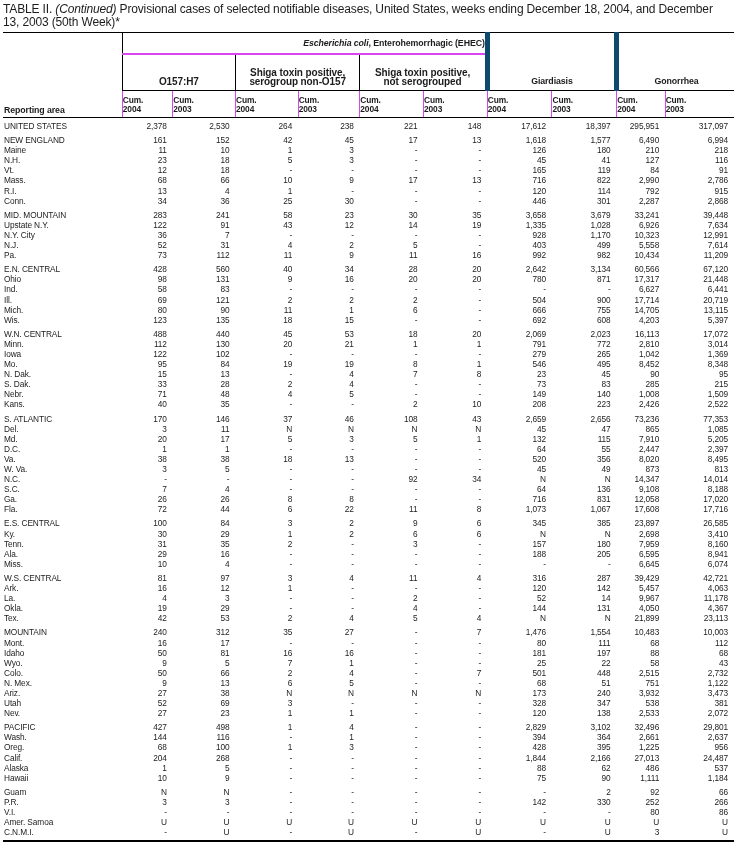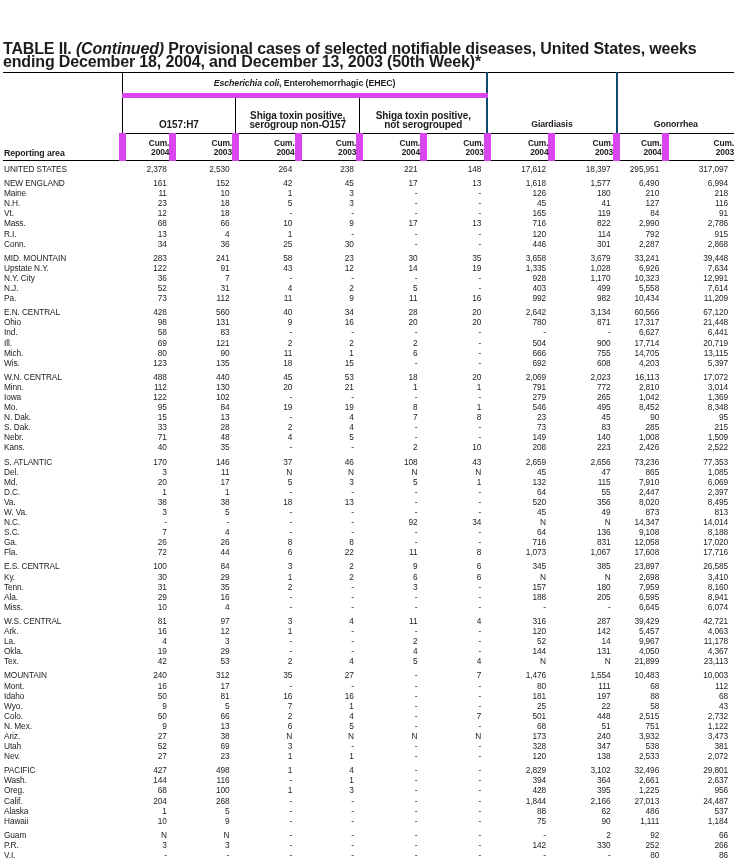--- a/index.html
+++ b/index.html
@@ -5,48 +5,48 @@
   html,body { margin:0; padding:0; background:#fff; }
   body {
     width:736px; height:858px; overflow:hidden;
     color:#1c1c1c;
     font-family:"Liberation Sans", sans-serif;
     -webkit-font-smoothing:antialiased;
   }
   .page { padding:3px 2px 0 3px; }
 
   .title {
-    font-size:16px; font-weight:bold; line-height:12.5px;
-    letter-spacing:-0.15px; width:728px; margin-bottom:4px;margin-top:40px;
+    font-size:12px; font-weight:normal; line-height:12.5px;
+    letter-spacing:-0.15px; width:728px; margin-bottom:4px;
   }
   .title .cont { font-style:italic; }
 
   table.mmwr {
     border-collapse:collapse; table-layout:fixed;
     width:731px; border-top:1px solid #000;
   }
   thead th { font-weight:bold; padding:0; letter-spacing:-0.1px; }
 
   tr.h1 th.ehec {
-    font-size:8.8px; height:20px; text-align:center; vertical-align:middle;
-    border-left:1px solid #000; border-right:1px solid #000; border-bottom:5px solid #d946ef;
+    font-size:8.8px; height:20px; text-align:right; vertical-align:middle;
+    border-left:1px solid #000; border-right:1px solid #000; border-bottom:2px solid #d946ef;
   }
   tr.h1 th.grp {
     font-size:8.8px; vertical-align:bottom;
-    padding-bottom:4px; border-left:2px solid #0c4a6e; border-bottom:1px solid #000;
+    padding-bottom:4px; border-left:5px solid #0c4a6e; border-bottom:1px solid #000;
   }
   tr.h2 th.sub {
     font-size:10px; line-height:9.6px; height:32px; text-align:center;
     vertical-align:bottom; padding-bottom:3px;
     border-left:1px solid #000; border-right:1px solid #000; border-bottom:1px solid #000;
   }
   tr.h3 th {
-    font-size:8.4px; line-height:9.6px; height:24px; text-align:right;
+    font-size:8.4px; line-height:9.6px; height:24px; text-align:left;
     vertical-align:bottom; padding-bottom:2px;
-    border-left:7px solid #d946ef; border-bottom:1.5px solid #000;
+    border-left:1px solid #d946ef; border-bottom:1.5px solid #000;
   }
   th.area-head {
     font-size:8.8px; text-align:left; vertical-align:bottom;
     padding:0 0 2px 1px; border-bottom:1.5px solid #000;
   }
 
   tbody td {
     font-size:8.3px; line-height:10.1px; padding:0;
     white-space:nowrap; letter-spacing:-0.1px;
   }
@@ -507,21 +507,21 @@
           <td class="area">Md.</td>
           <td class="num">20</td>
           <td class="num">17</td>
           <td class="num">5</td>
           <td class="num">3</td>
           <td class="num">5</td>
           <td class="num">1</td>
           <td class="num">132</td>
           <td class="num">115</td>
           <td class="num">7,910</td>
-          <td class="num">6,069</td>
+          <td class="num">5,205</td>
         </tr>
         <tr>
           <td class="area">D.C.</td>
           <td class="num">1</td>
           <td class="num">1</td>
           <td class="num">-</td>
           <td class="num">-</td>
           <td class="num">-</td>
           <td class="num">-</td>
           <td class="num">64</td>

